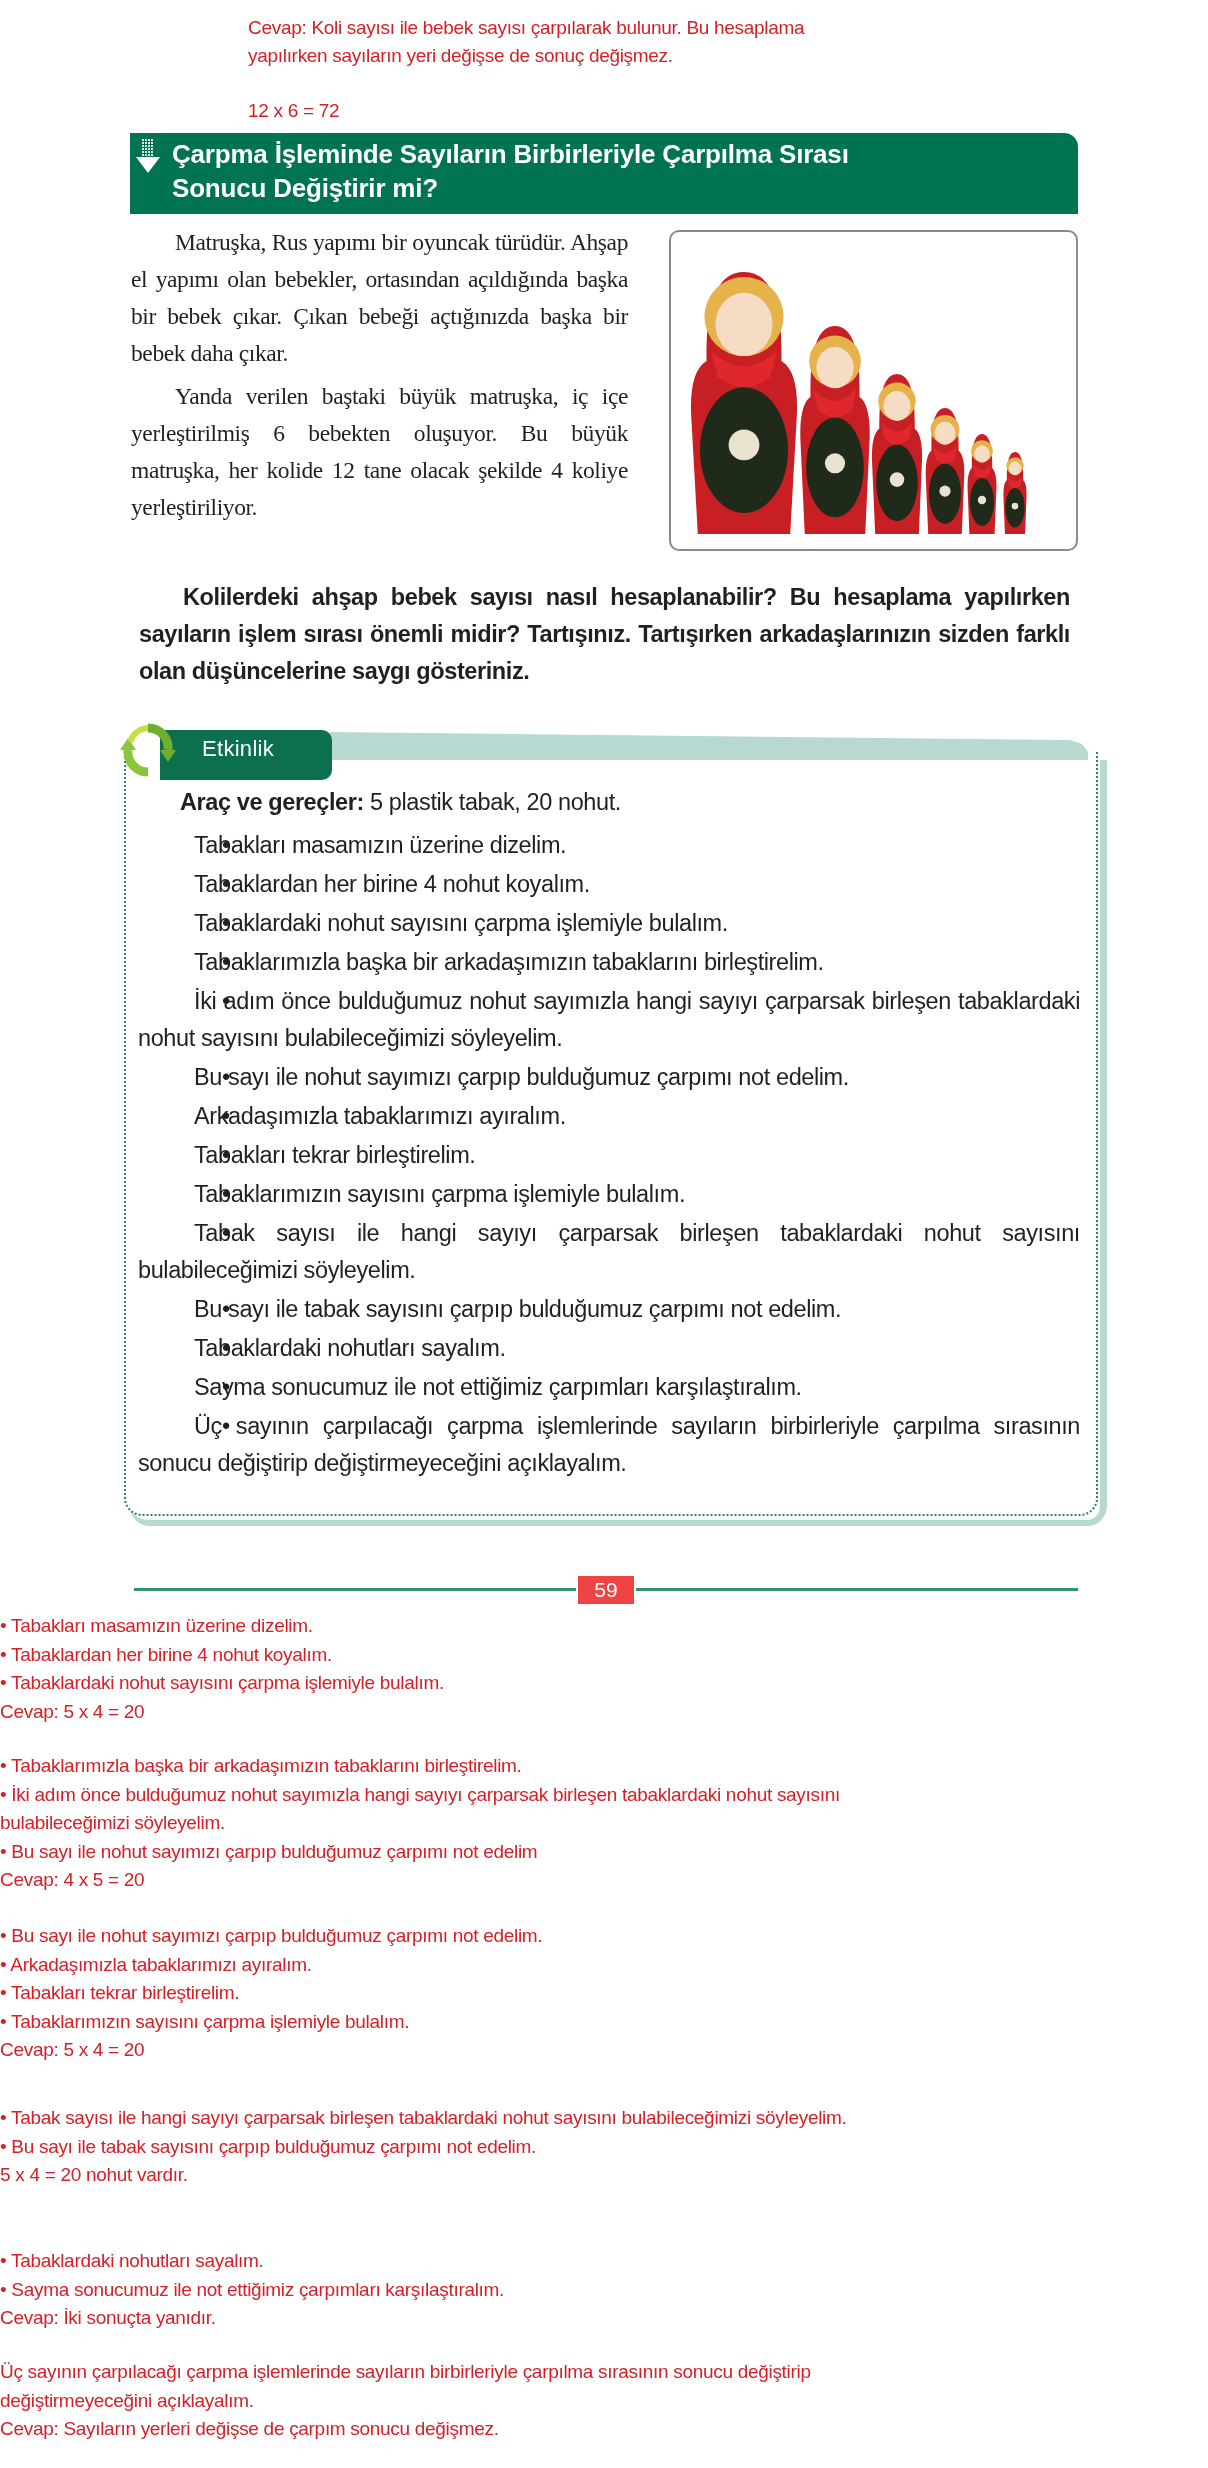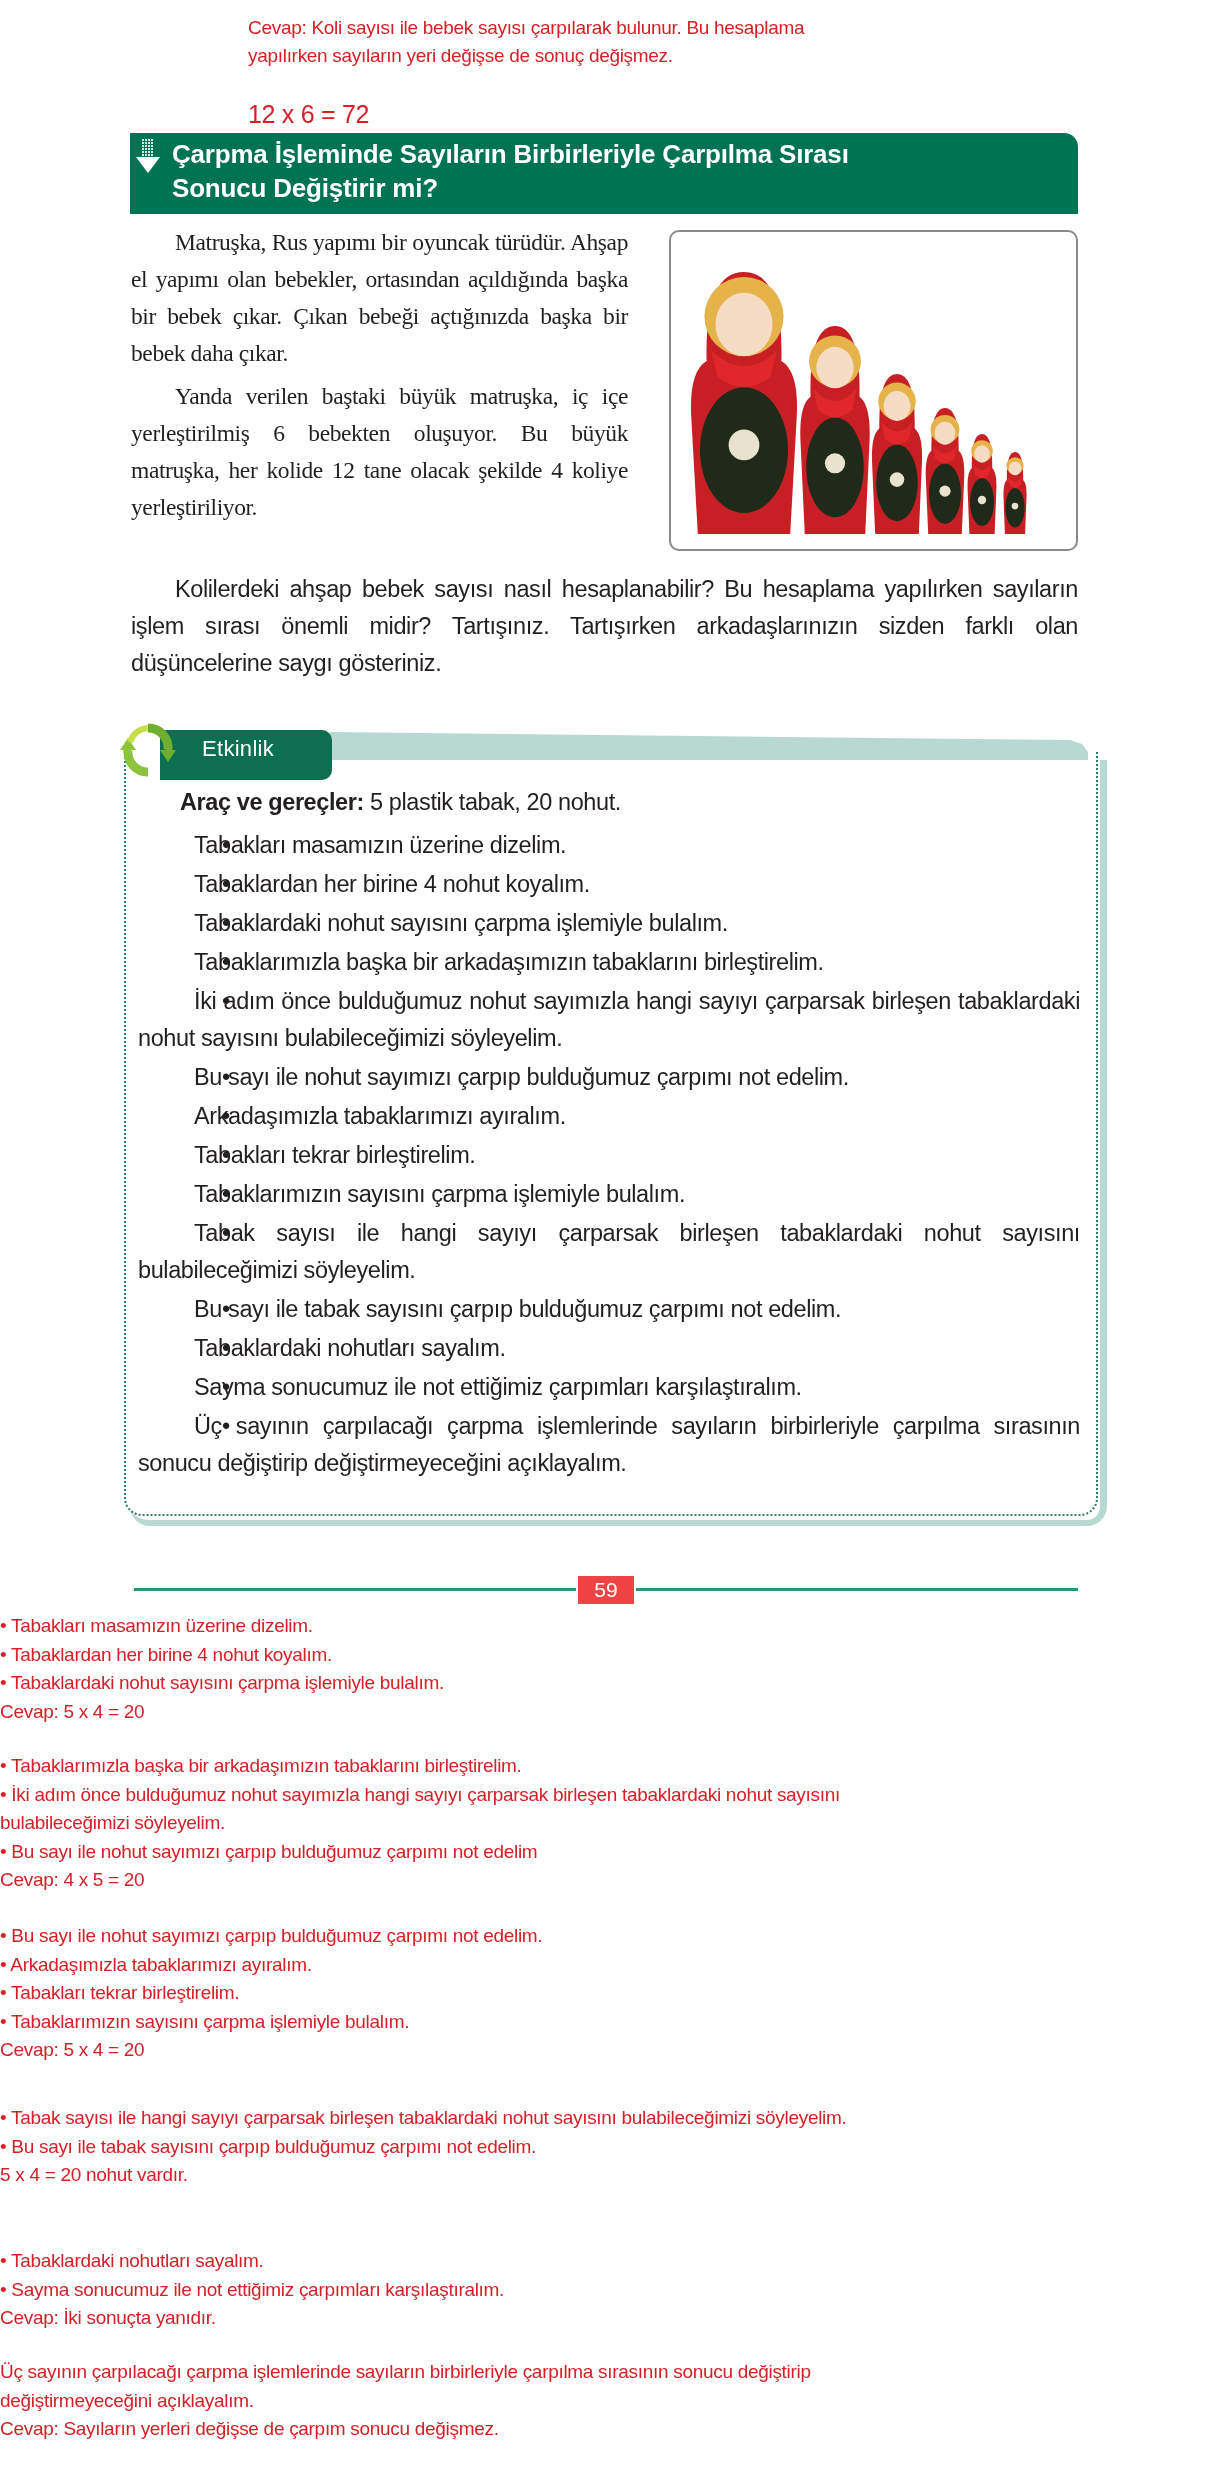--- a/index.html
+++ b/index.html
@@ -3,38 +3,38 @@
 <meta charset="utf-8">
 <style>
   html, body { margin: 0; padding: 0; background: #ffffff; }
   body { width: 1208px; height: 2468px; position: relative; overflow: hidden;
          font-family: "Liberation Sans", sans-serif; }
   .red { color: #d62027; font-family: "Liberation Sans Narrow", "Liberation Sans", sans-serif; }
   .abs { position: absolute; }
 
   
   #top-answer { left: 248px; top: 14px; width: 700px; font-size: 19px; line-height: 28px; letter-spacing: -0.3px; }
-  #top-calc { left: 248px; top: 100px; font-size: 25px; letter-spacing: -0.3px; }
+  #top-calc { left: 248px; top: 100px; font-size: 19px; letter-spacing: -0.3px; }
 
   
   #section-header { left: 130px; top: 133px; width: 948px; height: 81px; background: #007353;
         border-top-right-radius: 14px; }
   #section-header .arrow { position: absolute; left: 6px; top: 6px; width: 24px; height: 34px; }
   #section-header .title { position: absolute; left: 42px; top: 4px; color: #fff; font-weight: bold;
         font-size: 26px; line-height: 34px; letter-spacing: -0.2px; }
 
   
   .body-text { color: #231f20; font-size: 23.5px; line-height: 37px; letter-spacing: -0.4px; }
   #intro-left { left: 131px; top: 224px; width: 497px; text-align: justify; }
   #intro-left p { margin: 0; text-indent: 44px; font-family: Liberation Serif, serif; }
   #intro-left p + p { margin-top: 6px; }
   #doll-photo { left: 669px; top: 230px; width: 405px; height: 317px; border: 2px solid #8a8a8a;
         border-radius: 10px; background: #fff; overflow: hidden; }
   #question { left: 131px; top: 571px; width: 947px; text-align: justify; }
-  #question p { margin: 0; text-indent: 44px; }
+  #question p { margin: 8px; text-indent: 44px; font-weight: bold; }
 
   
   #activity-box { left: 124px; top: 752px; width: 970px; height: 762px;
         border: 2px dotted #2f7d6b; border-radius: 0 0 18px 18px; border-top: none; }
   #activity-shadow { left: 130px; top: 760px; width: 970px; height: 760px;
         border-right: 7px solid #b7d9d2; border-bottom: 6px solid #b7d9d2; border-radius: 0 0 20px 20px; }
   #activity-band { left: 330px; top: 730px; width: 758px; height: 30px; }
   #etkinlik-tab { left: 160px; top: 730px; width: 172px; height: 50px; background: #0c7050;
         border-radius: 0 10px 10px 0; color: #fff; font-weight: normal; font-size: 22px; line-height: 38px;
         text-indent: 42px; letter-spacing: 0.3px; }

